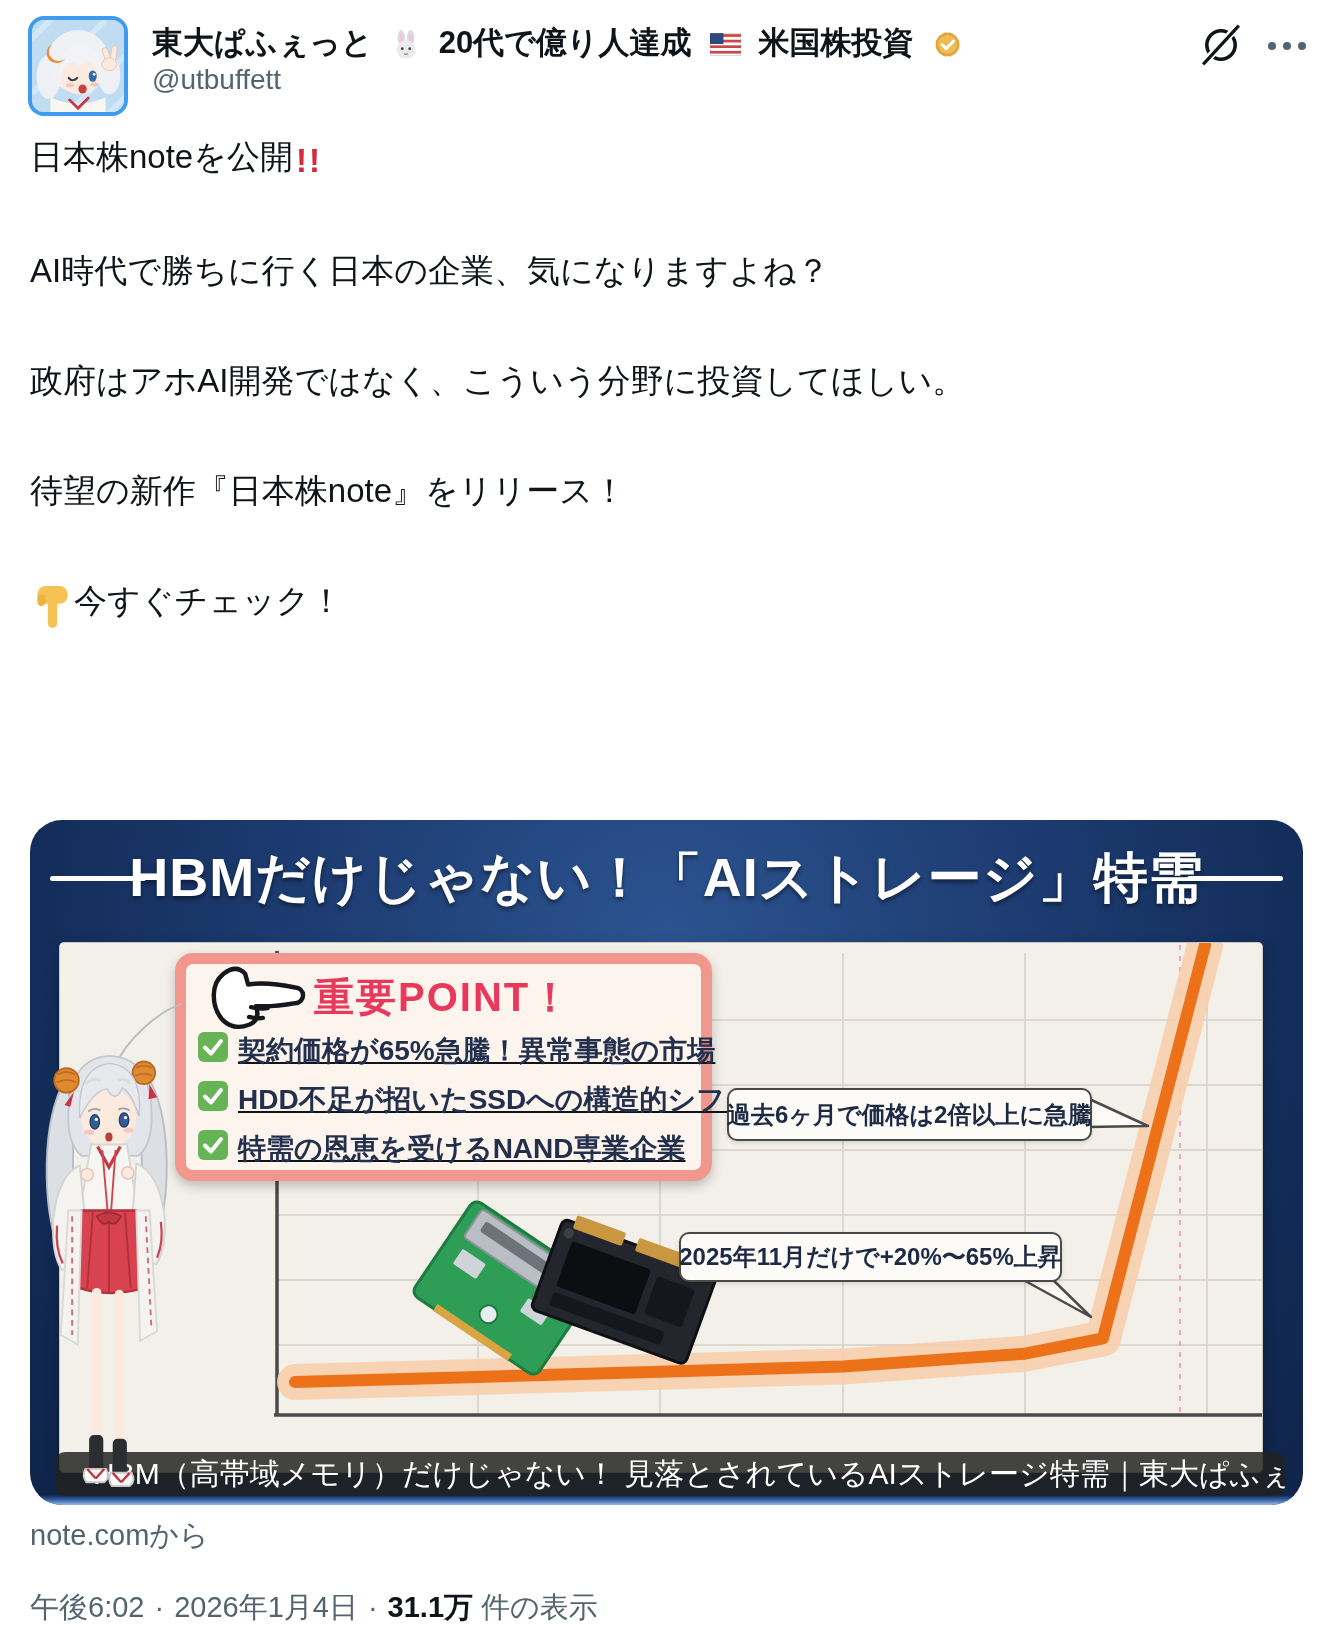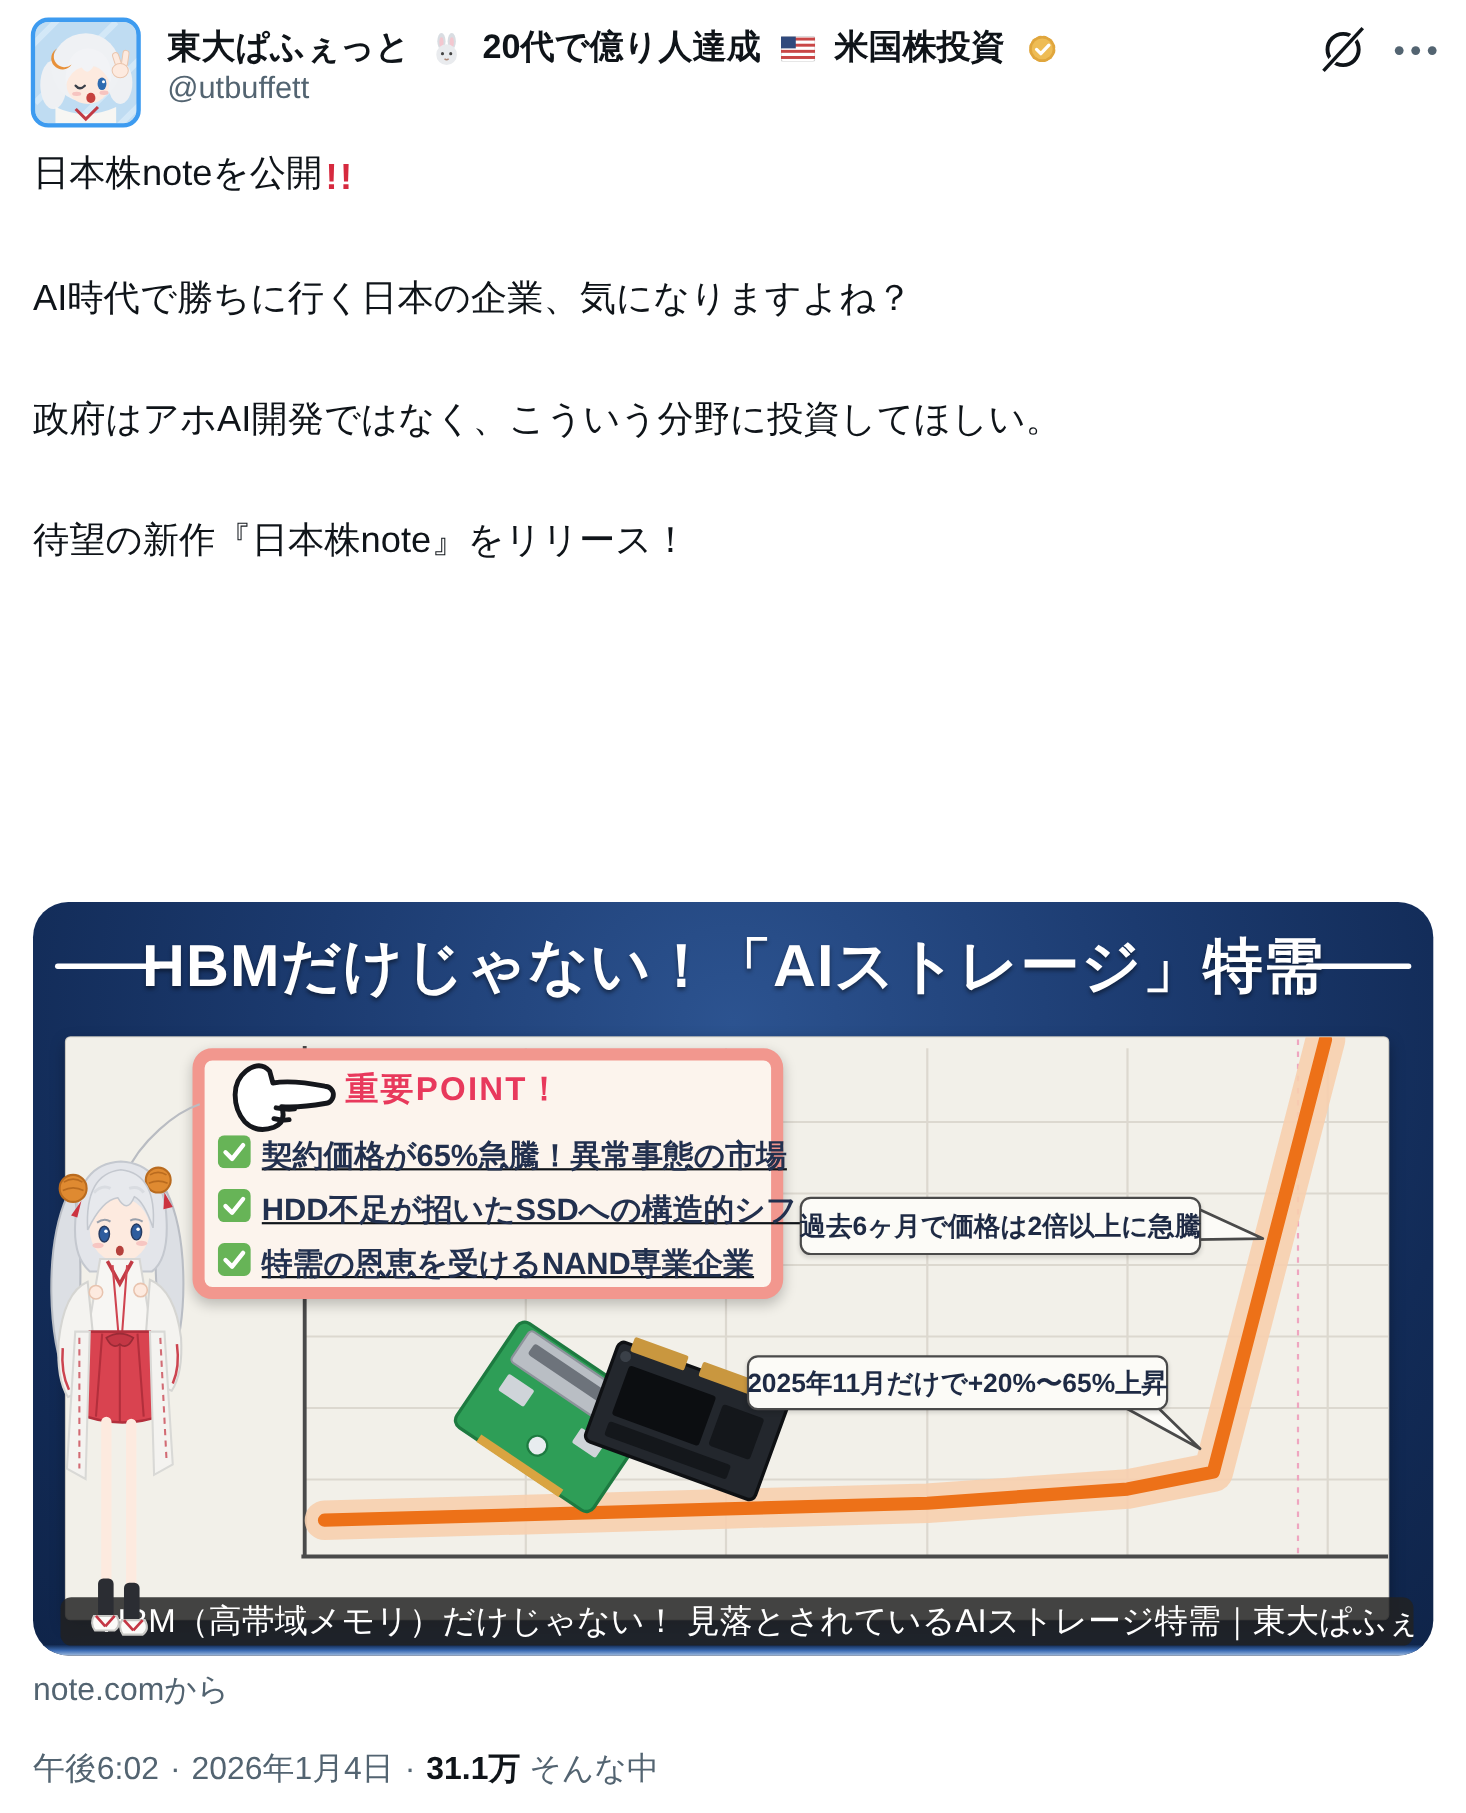--- a/index.html
+++ b/index.html
@@ -36,21 +36,21 @@
   .title-line{position:absolute;top:56px;width:96px;height:5px;background:#fff;border-radius:3px;z-index:2;}
   .title-line.left{left:20px;} .title-line.right{right:20px;}
 
   .panel{position:absolute;left:30px;top:123px;width:1202px;height:529px;background:#f2f0e9;border-radius:4px;
          box-shadow:0 0 0 1px #c9c7c0, 0 6px 14px rgba(0,0,0,.35);z-index:2;}
   .panel svg{position:absolute;left:0;top:0;}
 
   .point-box{position:absolute;left:145px;top:133px;width:537px;height:228px;z-index:4;box-sizing:border-box;
         border:11px solid #f2978e;border-radius:18px;background:#fcf4ed;box-shadow:0 5px 12px rgba(0,0,0,.22);}
   .point-hand{position:absolute;left:14px;top:-4px;width:108px;height:80px;}
-  .point-title{position:absolute;left:128px;top:6px;font-size:30px;font-weight:900;color:#e8395c;letter-spacing:2px;white-space:nowrap;}
+  .point-title{position:absolute;left:128px;top:6px;font-size:40px;font-weight:900;color:#e8395c;letter-spacing:2px;white-space:nowrap;}
   .check-list{position:absolute;left:12px;top:68px;width:496px;display:flex;flex-direction:column;gap:11px;}
   .check-row{display:flex;align-items:flex-start;gap:10px;text-decoration:underline;}
   .check-row .chk{flex:0 0 30px;width:30px;height:30px;}
   .check-row .txt{font-size:28px;font-weight:bold;color:#22304e;white-space:nowrap;}
 
   .bubble{position:absolute;z-index:4;background:#fcfbf7;border:2px solid #4a4a4a;border-radius:10px;
           display:flex;align-items:center;justify-content:center;font-size:24px;font-weight:bold;color:#1e2a44;
           white-space:nowrap;box-shadow:0 2px 4px rgba(0,0,0,.12);}
   .bubble1{left:697px;top:268px;width:361px;height:49px;}
   .bubble2{left:649px;top:412px;width:379px;height:46px;}
@@ -151,20 +151,27 @@
         <p>日本株noteを公開<span class="seg-icon"><span class="em-red">!!</span></span></p>
       </div>
       <div class="block">
         <p>AI時代で勝ちに行く日本の企業、気になりますよね？</p>
       </div>
       <div class="block">
         <p>政府はアホAI開発ではなく、こういう分野に投資してほしい。</p>
       </div>
       <div class="block">
         <p>待望の新作『日本株note』をリリース！</p>
+      </div>
+      <div class="block">
+        <p><span class="seg-icon"><svg width="38" height="44" viewBox="0 0 36 42">
+              <rect x="4" y="1" width="29" height="17" rx="8" fill="#f6c253"></rect>
+              <rect x="14" y="12" width="9" height="29" rx="4.5" fill="#f6c253"></rect>
+              <rect x="4" y="9" width="8" height="11" rx="4" fill="#eeb23e"></rect>
+            </svg></span>今すぐチェック！</p>
       </div>
     </div>
 
   <div class="card">
     <div class="card-title">HBMだけじゃない！「AIストレージ」特需</div>
     <div class="title-line left"></div>
     <div class="title-line right"></div>
 
     <div class="panel">
       <svg id="chart-svg" width="1202" height="529" viewBox="0 0 1202 529">
@@ -306,15 +313,15 @@
         <path d="M85,468 l9,10 M103,468 l-9,10" stroke="#c43745" stroke-width="2.6"></path>
       </svg>
     </div>
 
     <div class="caption-bar">HBM（高帯域メモリ）だけじゃない！ 見落とされているAIストレージ特需｜東大ぱふぇ…</div>
     <div class="card-bottom-strip"></div>
   </div>
 
   <div class="source-row">note.comから</div>
   <div class="time-row">
-    <span>午後6:02</span><span class="sep">·</span><span>2026年1月4日</span><span class="sep">·</span><span class="views">31.1万</span><span>そんな中</span>
+    <span>午後6:02</span><span class="sep">·</span><span>2026年1月4日</span><span class="sep">·</span><span class="views">31.1万</span><span>件の表示</span>
   </div>
 </div>
 
 </body></html>

